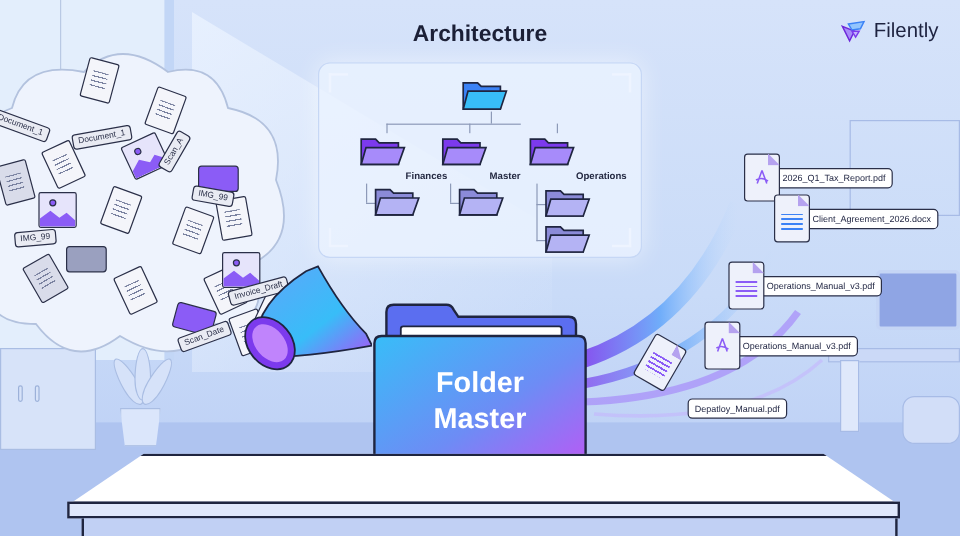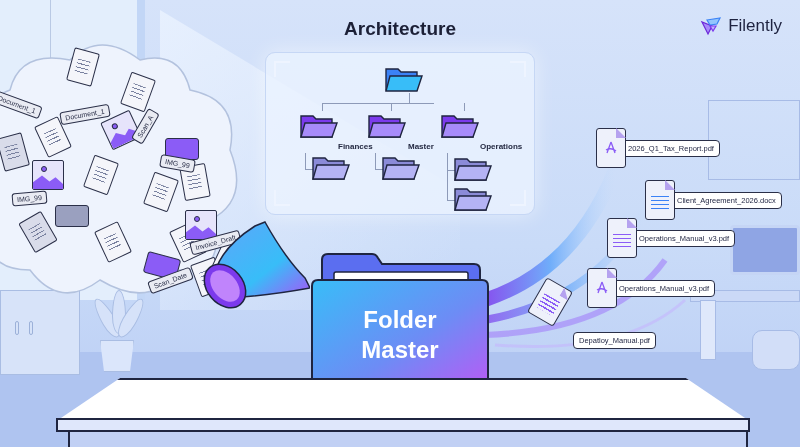--- a/index.html
+++ b/index.html
@@ -233,30 +233,30 @@
   </svg>
   <div class="master-label">
     <div>Folder</div>
     <div>Master</div>
   </div>
 
   <div class="table-top"></div>
   <div class="table-front"></div>
   <div class="table-side"></div>
 
-  <div class="file" style="left:596px;top:128px">
+  <div class="file" style="left:620px;top:128px">
     <div class="file-icon">
         <div class="fold"></div>
       <svg style="position:absolute;left:7px;top:12px" width="14" height="14" viewBox="0 0 14 14">
           <path d="M7 1 L3 12 M7 1 L11 12 M2 9 Q7 6 12 10" stroke="#8b5cf6" stroke-width="1.3" fill="none"></path>
         </svg>
     </div>
     <span class="file-label">2026_Q1_Tax_Report.pdf</span>
   </div>
-  <div class="file" style="left:645px;top:180px">
+  <div class="file" style="left:645px;top:162px">
     <div class="file-icon">
         <div class="fold"></div>
       <div style="position:absolute;left:5px;top:15px;width:18px;height:16px;background:repeating-linear-gradient(180deg,#3b82f6 0 1.5px,transparent 1.5px 4px)"></div>
     </div>
     <span class="file-label">Client_Agreement_2026.docx</span>
   </div>
   <div class="file" style="left:607px;top:218px">
     <div class="file-icon">
         <div class="fold"></div>
       <div style="position:absolute;left:5px;top:15px;width:18px;height:16px;background:repeating-linear-gradient(180deg,#8b5cf6 0 1.5px,transparent 1.5px 4px)"></div>

